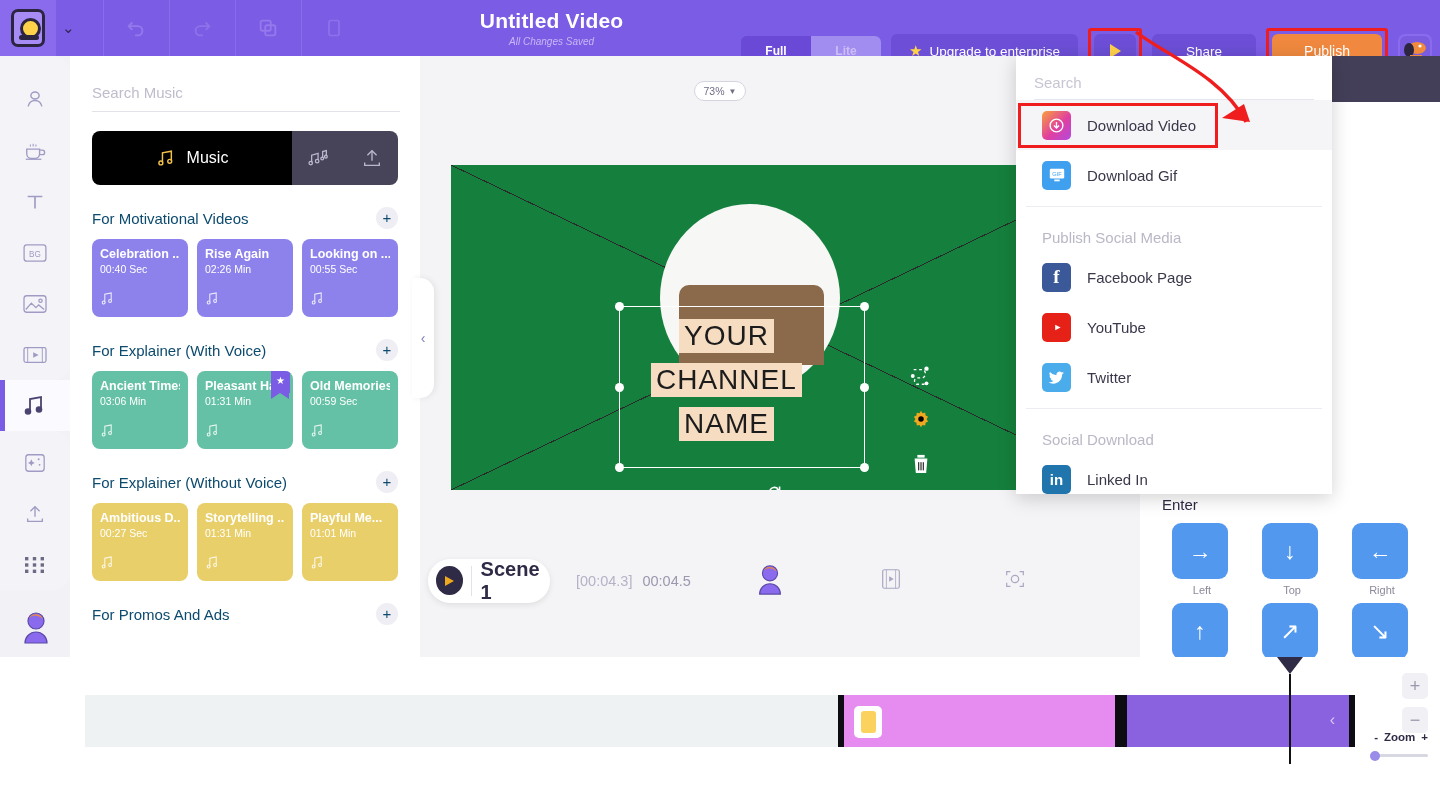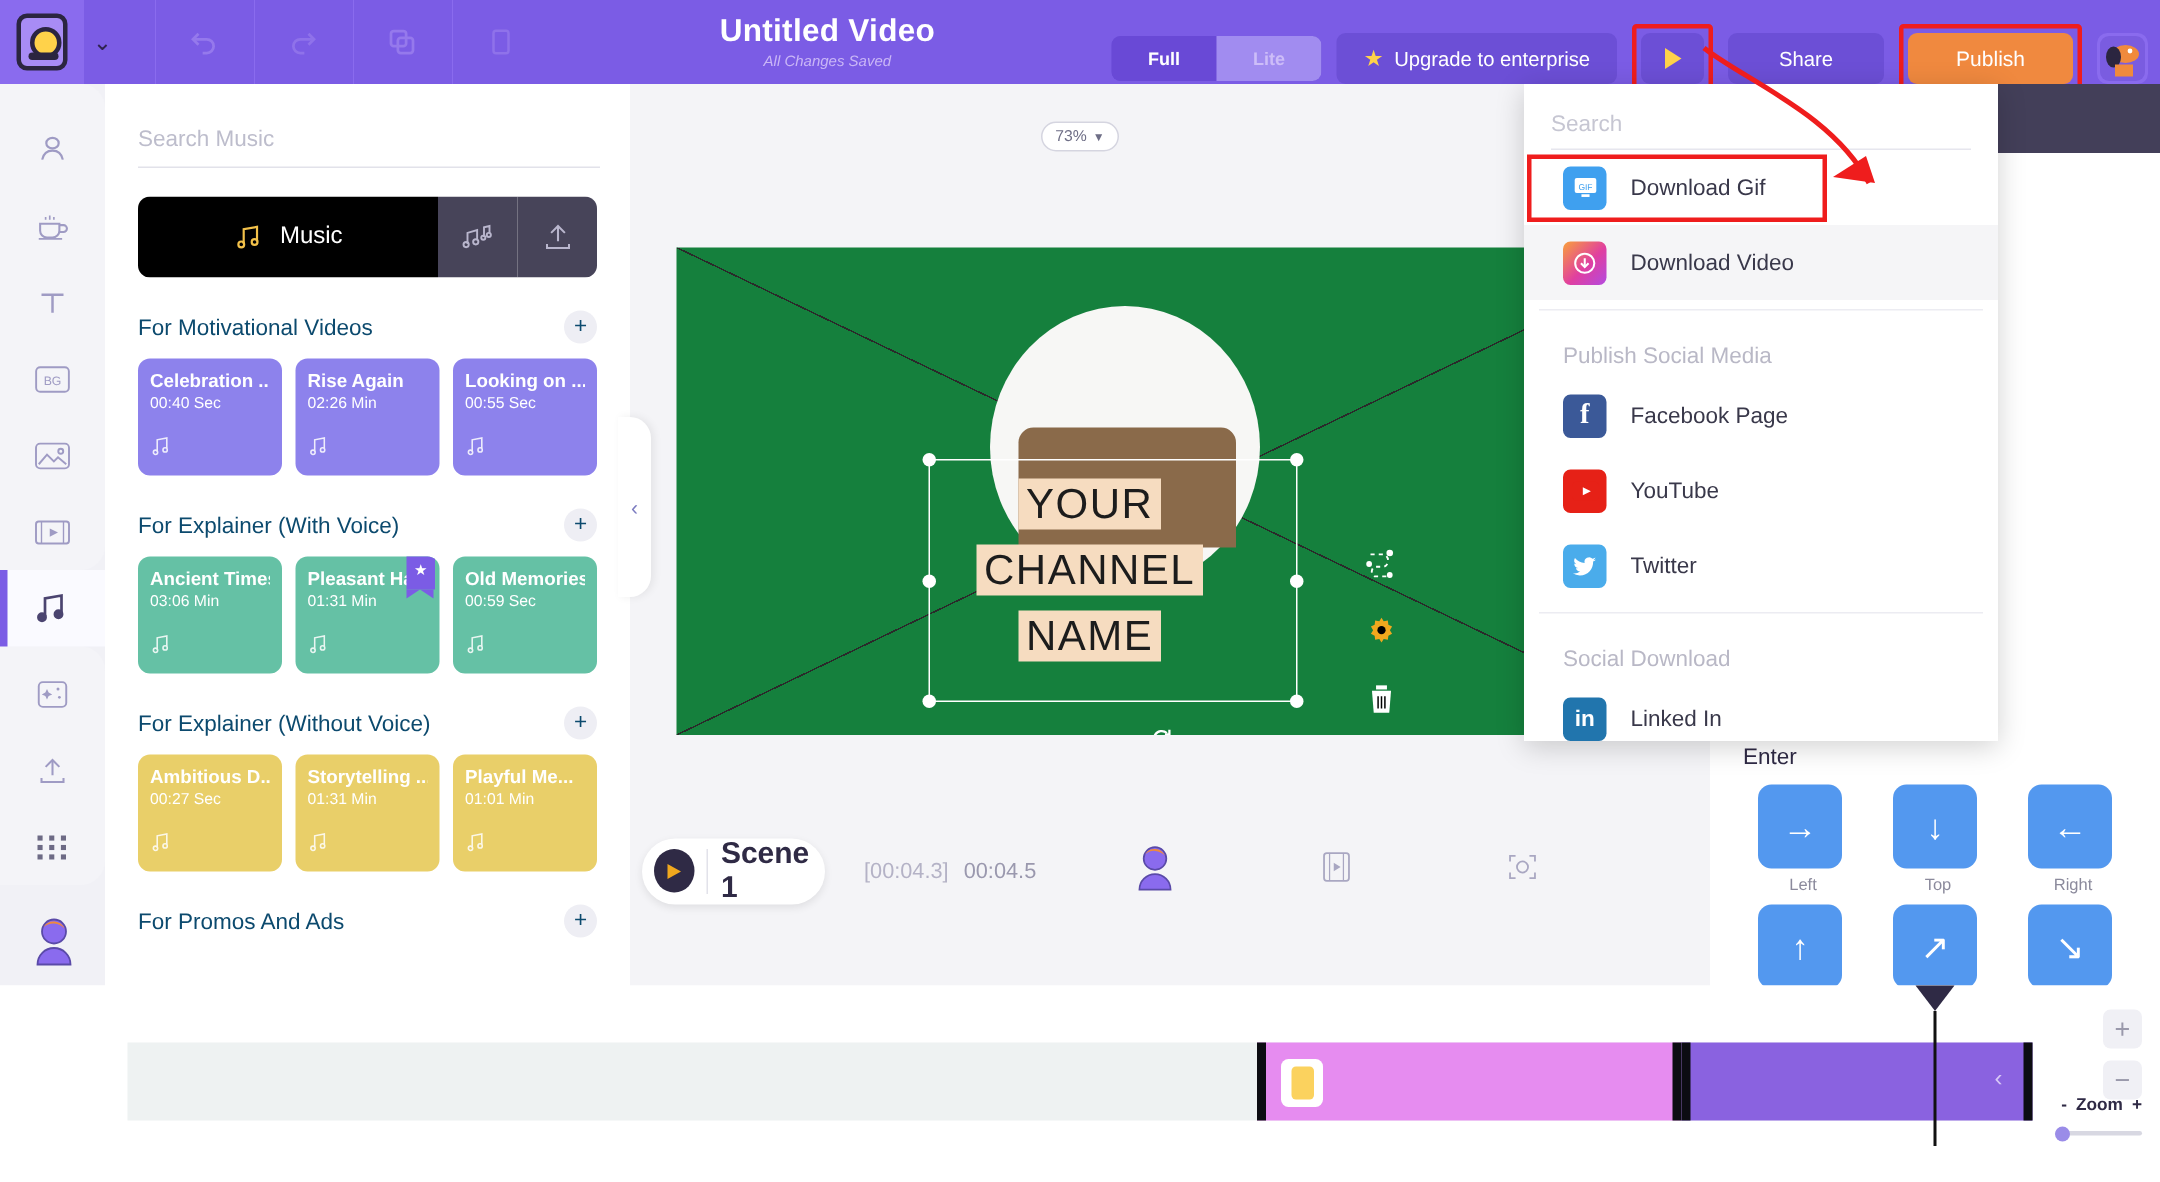--- a/index.html
+++ b/index.html
@@ -42,21 +42,21 @@
     justify-content: center; color: #9579ec; cursor: pointer;
   }
   .hdr-tool.sep { box-shadow: inset 1px 0 0 #8a6bee; }
   .hdr-title-wrap {
     margin-left: 60px; text-align: center; width: 250px;
   }
   .hdr-title { color: #ffffff; font-size: 21px; font-weight: bold; letter-spacing: .2px; }
   .hdr-sub { color: #c9b6f6; font-size: 10px; font-style: italic; margin-top: 3px; }
 
   .hdr-right {
-    position: absolute; right: 8px; top: 4px; height: 70px;
+    position: absolute; right: 8px; top: 16px; height: 70px;
     display: flex; align-items: center; gap: 10px;
   }
   .seg {
     display: flex; background: #6d4fd8; border-radius: 6px; overflow: hidden;
     width: 140px; height: 30px;
   }
   .seg div {
     flex: 1; display: flex; align-items: center; justify-content: center;
     font-size: 12px; font-weight: bold; cursor: pointer;
   }
@@ -848,42 +848,42 @@
           </div>
         </div>
     </div>
   </div>
 
   <div class="dd">
     <div class="dd-search">
       <input value="" placeholder="Search" style="">
     </div>
 
+    <div class="dd-item hl">
+      <span class="ic ic-dl">
+        <svg width="17" height="17" viewBox="0 0 20 20" fill="none" stroke="#fff" stroke-width="1.6">
+          <circle cx="10" cy="10" r="7.5"></circle>
+            <path d="M10 6v7"></path>
+            <polyline points="7 10 10 13 13 10"></polyline>
+        </svg>
+      </span>
+      <span>Download Video</span>
+    </div>
+
     <div class="dd-item">
       <span class="ic ic-gif">
         <svg width="20" height="18" viewBox="0 0 22 20">
           <rect x="3" y="3" width="16" height="11" rx="1.5" fill="#fff"></rect>
           <text x="11" y="11.5" font-size="6.3" fill="#3fa0ef" text-anchor="middle" font-family="Liberation Sans">GIF</text>
           <rect x="8" y="15" width="6" height="2" fill="#fff"></rect>
         </svg>
       </span>
       <span>Download Gif</span>
     </div>
 
-    <div class="dd-item hl">
-      <span class="ic ic-dl">
-        <svg width="17" height="17" viewBox="0 0 20 20" fill="none" stroke="#fff" stroke-width="1.6">
-          <circle cx="10" cy="10" r="7.5"></circle>
-            <path d="M10 6v7"></path>
-            <polyline points="7 10 10 13 13 10"></polyline>
-        </svg>
-      </span>
-      <span>Download Video</span>
-    </div>
-
     <div class="dd-div"></div>
     <div class="dd-sec">Publish Social Media</div>
 
     <div class="dd-item">
       <span class="ic ic-fb">f</span>
       <span>Facebook Page</span>
     </div>
     <div class="dd-item">
       <span class="ic ic-yt">
         <svg width="18" height="13" viewBox="0 0 20 14">

